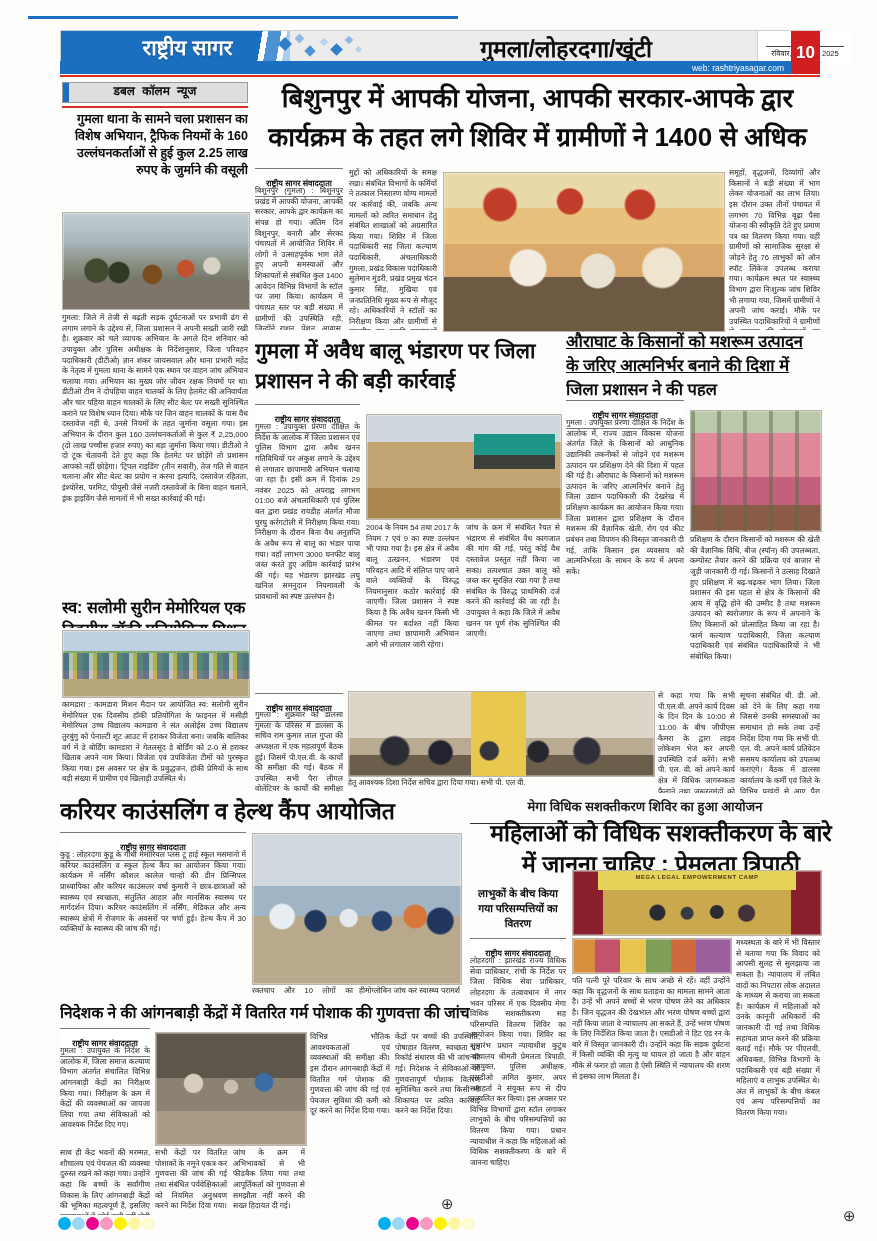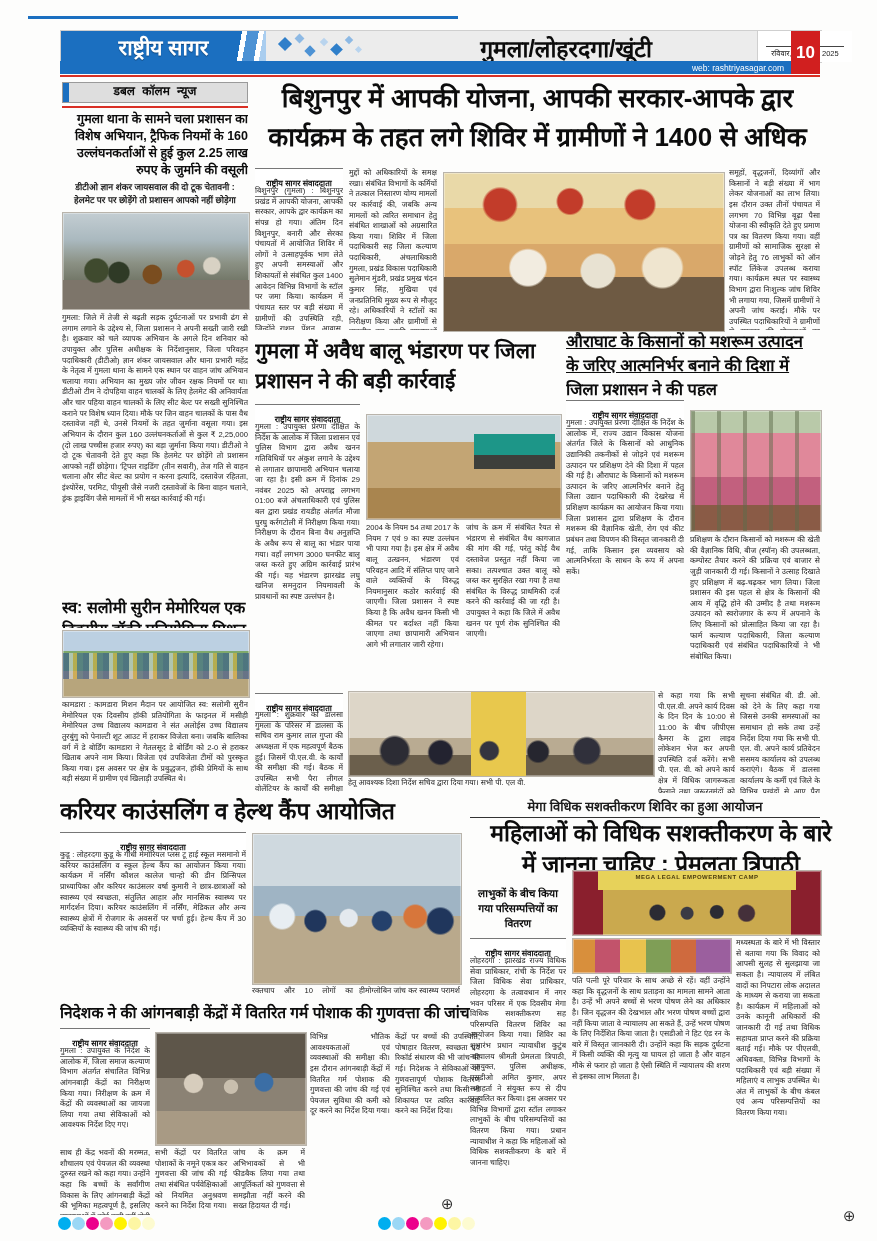--- a/index.html
+++ b/index.html
@@ -8,21 +8,21 @@
   .abs{position:absolute;}
   .hl{font-weight:bold;color:#0c0c0c;letter-spacing:0;}
   .body-txt{font-size:7.6px;line-height:1.4;text-align:justify;color:#222;overflow:hidden;}
   .byline{font-size:8px;font-weight:bold;text-align:center;color:#111;
           border-top:1px solid #777;border-bottom:1px solid #777;padding:8px 0;background:#fff;}
   .photo{border:1px solid #b9b4ab;box-shadow:inset 0 0 0 1px rgba(255,255,255,.35);}
   .rule-red{background:#d93025;}
   
   .mast-band{background:#ececec;border:1px solid #cfcfcf;}
   .logo-blue{background:linear-gradient(100deg,#1b6fc0 0 86%,#ffffff 86% 88.5%,#4d92d4 88.5% 94%,#ffffff 94% 96.5%,#a9cdef 96.5% 100%);
-             display:flex;align-items:center;justify-content:center;}
+             display:flex;align-items:center;justify-content:center;padding-left:24px;}
   .logo-blue span{color:#fff;font-weight:bold;font-size:21px;text-shadow:0 1px 1px rgba(0,0,0,.35);}
   .diamond{transform:rotate(45deg);display:inline-block;}
   .webstrip{background:#1b6fc0;color:#fff;font-size:8.5px;display:flex;align-items:center;justify-content:flex-end;}
   .pagebox{background:#d11f1f;color:#fff;font-weight:bold;font-size:17px;display:flex;align-items:center;justify-content:center;}
   
   .ph-traffic{background:linear-gradient(180deg,#c3cdd2 0%,#aab9bf 28%,#8b9184 52%,#6e7263 74%,#555a4b 100%);}
   .ph-traffic:before{content:"";position:absolute;inset:0;background:
      radial-gradient(circle at 18% 60%,#3f4a2e 0 7%,transparent 8%),
      radial-gradient(circle at 30% 62%,#2f3a26 0 7%,transparent 8%),
      radial-gradient(circle at 48% 64%,#7a4d1f 0 8%,transparent 9%),
@@ -73,21 +73,21 @@
      radial-gradient(circle at 60% 64%,#2b2b33 0 5%,transparent 6%),
      radial-gradient(circle at 75% 66%,#44303a 0 5%,transparent 6%);left:10%;width:80%;}
   .ph-saris{background:linear-gradient(90deg,#d88f3c 0 14%,#c2536b 14% 30%,#e8c34e 30% 46%,#7f9e56 46% 62%,#cf6a3e 62% 78%,#9b5f9e 78% 100%);}
   .ph-class{background:linear-gradient(180deg,#5e564a 0 40%,#8b8274 40% 70%,#a89a84 70% 100%);}
   .ph-class:before{content:"";position:absolute;inset:0;background:
      radial-gradient(circle at 25% 45%,#d7cdbd 0 7%,transparent 8%),
      radial-gradient(circle at 50% 48%,#c9bfae 0 7%,transparent 8%),
      radial-gradient(circle at 72% 44%,#3b6ea5 0 7%,transparent 8%);}
   .dots span{display:inline-block;width:13px;height:13px;border-radius:50%;margin-right:1px;}
   .crosshair{font-size:15px;color:#333;line-height:1;}
-  .kicker{font-weight:bold;text-align:center;border-bottom:1px solid #333;padding-bottom:2px;}
+  .kicker{font-weight:bold;text-align:center;border-bottom:1px solid #333;padding-bottom:8px;}
 </style>
 </head>
 <body>
 
 <div id="page">
 
   <div class="abs" style="left:28px;top:16px;width:430px;height:3px;background:#1b6fc0;"></div>
 
   <div class="abs mast-band" style="left:60px;top:30px;width:760px;height:31px;">
     <div class="abs logo-blue" style="left:0;top:0;width:205px;height:31px;">
@@ -117,21 +117,20 @@
   </div>
   <div class="abs rule-red" style="left:60px;top:75px;width:760px;height:2px;"></div>
 
   <div class="abs" style="left:62px;top:82px;width:186px;height:21px;background:#dedede;border:1px solid #9a9a9a;box-sizing:border-box;font-family:Liberation Mono, monospace;">
     <div class="abs" style="left:0;top:0;width:6px;height:19px;background:#1b6fc0;"></div>
     <div class="hl" style="font-size:12px;text-align:center;line-height:19px;">डबल कॉलम न्यूज</div>
   </div>
   <div class="abs rule-red" style="left:62px;top:106px;width:186px;height:2px;"></div>
 
   <div class="abs hl" style="left:62px;top:111px;width:186px;height:68px;font-size:12.5px;line-height:1.35;overflow:hidden;text-align:right;">गुमला थाना के सामने चला प्रशासन का विशेष अभियान, ट्रैफिक नियमों के 160 उल्लंघनकर्ताओं से हुई कुल 2.25 लाख रुपए के जुर्माने की वसूली</div>
-  <div class="abs hl" style="left:66px;top:181px;width:178px;height:28px;font-size:8.8px;line-height:1.45;text-align:center;overflow:hidden;color:#222;">डीटीओ ज्ञान शंकर जायसवाल की दो टूक चेतावनी : हेलमेट पर पर छोड़ेंगे तो प्रशासन आपको नहीं छोड़ेगा</div>
   <div class="abs photo ph-traffic" style="left:62px;top:212px;width:186px;height:96px;position:absolute;"></div>
   <div class="abs body-txt" style="left:62px;top:313px;width:186px;height:281px;">गुमला: जिले में तेजी से बढ़ती सड़क दुर्घटनाओं पर प्रभावी ढंग से लगाम लगाने के उद्देश्य से, जिला प्रशासन ने अपनी सख्ती जारी रखी है। शुक्रवार को चले व्यापक अभियान के अगले दिन शनिवार को उपायुक्त और पुलिस अधीक्षक के निर्देशानुसार, जिला परिवहन पदाधिकारी (डीटीओ) ज्ञान शंकर जायसवाल और थाना प्रभारी महेंद्र के नेतृत्व में गुमला थाना के सामने एक स्थान पर वाहन जांच अभियान चलाया गया। अभियान का मुख्य जोर जीवन रक्षक नियमों पर था। डीटीओ टीम ने दोपहिया वाहन चालकों के लिए हेलमेट की अनिवार्यता और चार पहिया वाहन चालकों के लिए सीट बेल्ट पर सख्ती सुनिश्चित कराने पर विशेष ध्यान दिया। मौके पर जिन वाहन चालकों के पास वैध दस्तावेज नहीं थे, उनसे नियमों के तहत जुर्माना वसूला गया। इस अभियान के दौरान कुल 160 उल्लंघनकर्ताओं से कुल ₹ 2,25,000 (दो लाख पच्चीस हजार रुपए) का बड़ा जुर्माना किया गया। डीटीओ ने दो टूक चेतावनी देते हुए कहा कि हेलमेट पर छोड़ेंगे तो प्रशासन आपको नहीं छोड़ेगा। 'ट्रिपल राइडिंग' (तीन सवारी), तेज गति से वाहन चलाना और सीट बेल्ट का प्रयोग न करना इत्यादि, दस्तावेज रहितता, इंश्योरेंस, परमिट, पीयूसी जैसे नजरी दस्तावेजों के बिना वाहन चलाने, ड्रंक ड्राइविंग जैसे मामलों में भी सख्त कार्रवाई की गई।</div>
 
   <div class="abs hl" style="left:62px;top:597px;width:186px;height:31px;font-size:16px;line-height:1.35;overflow:hidden;">स्व: सलोमी सुरीन मेमोरियल एक दिवसीय हॉकी प्रतियोगिता मिशन मैदान में हुई आयोजित</div>
   <div class="abs photo ph-hockey" style="left:62px;top:630px;width:186px;height:66px;position:absolute;"></div>
   <div class="abs body-txt" style="left:62px;top:700px;width:186px;height:90px;">कामडारा : कामडारा मिशन मैदान पर आयोजित स्व: सलोमी सुरीन मेमोरियल एक दिवसीय हॉकी प्रतियोगिता के फाइनल में मसीही मेमोरियल उच्च विद्यालय कामडारा ने संत अलोईस उच्च विद्यालय तुरबुंगु को पेनाल्टी शूट आउट में हराकर विजेता बना। जबकि बालिका वर्ग में डे बोर्डिंग कामडारा ने गेतलसूद डे बोर्डिंग को 2-0 से हराकर खिताब अपने नाम किया। विजेता एवं उपविजेता टीमों को पुरस्कृत किया गया। इस अवसर पर क्षेत्र के प्रबुद्धजन, हॉकी प्रेमियों के साथ बड़ी संख्या में ग्रामीण एवं खिलाड़ी उपस्थित थे।</div>
 
   <div class="abs hl" style="left:255px;top:79px;width:565px;height:82px;font-size:26px;line-height:1.5;text-align:center;overflow:hidden;">बिशुनपुर में आपकी योजना, आपकी सरकार-आपके द्वार कार्यक्रम के तहत लगे शिविर में ग्रामीणों ने 1400 से अधिक आवेदन सौंपा</div>
   <div class="abs byline" style="left:255px;top:168px;width:88px;">राष्ट्रीय सागर संवाददाता</div>
   <div class="abs body-txt" style="left:255px;top:186px;width:88px;height:144px;">बिशुनपुर (गुमला) : बिशुनपुर प्रखंड में आपकी योजना, आपकी सरकार, आपके द्वार कार्यक्रम का संपन्न हो गया। अंतिम दिन बिशुनपुर, बनारी और सेरका पंचायतों में आयोजित शिविर में लोगों ने उत्साहपूर्वक भाग लेते हुए अपनी समस्याओं और शिकायतों से संबंधित कुल 1400 आवेदन विभिन्न विभागों के स्टॉल पर जमा किया। कार्यक्रम में पंचायत स्तर पर बड़ी संख्या में ग्रामीणों की उपस्थिति रही, जिन्होंने राशन, पेंशन, आवास, स्वास्थ्य, जल-जीवन मिशन, मनरेगा और सामाजिक सुरक्षा योजनाओं से जुड़े</div>

